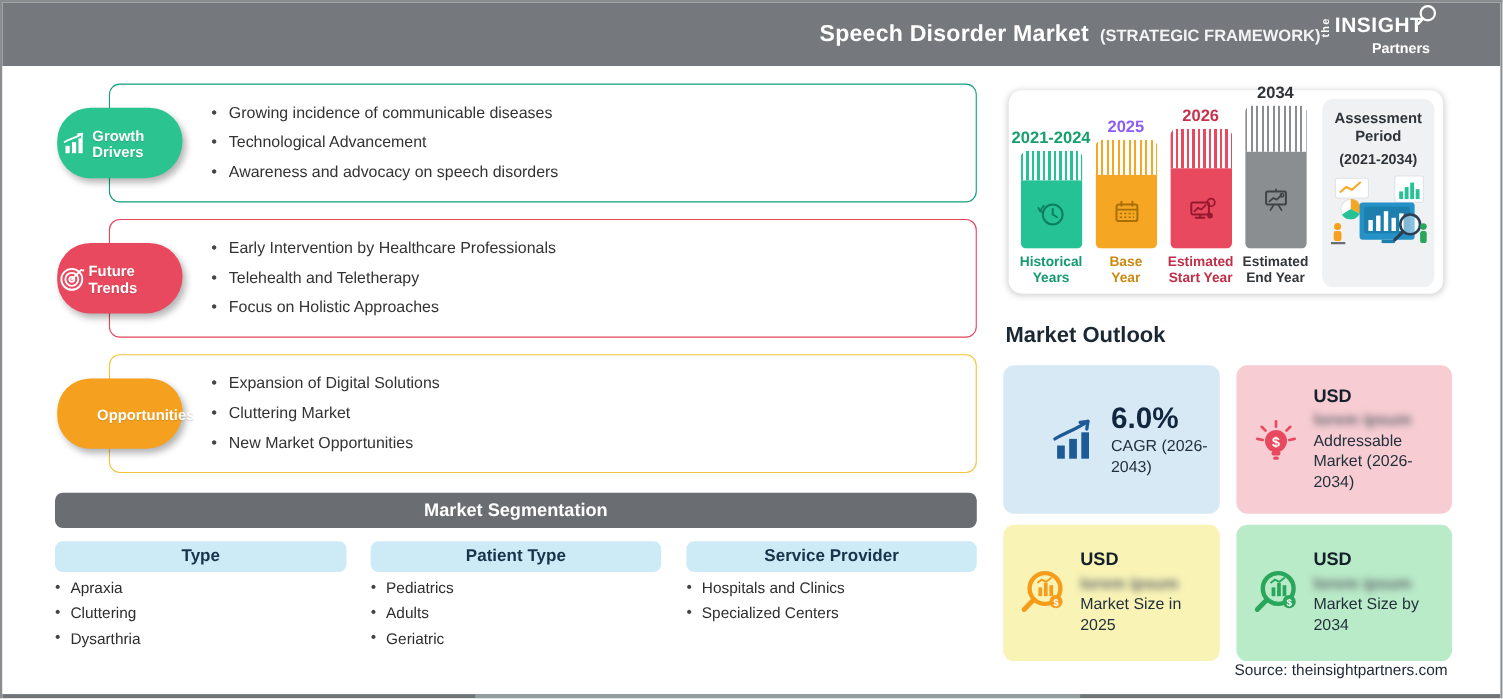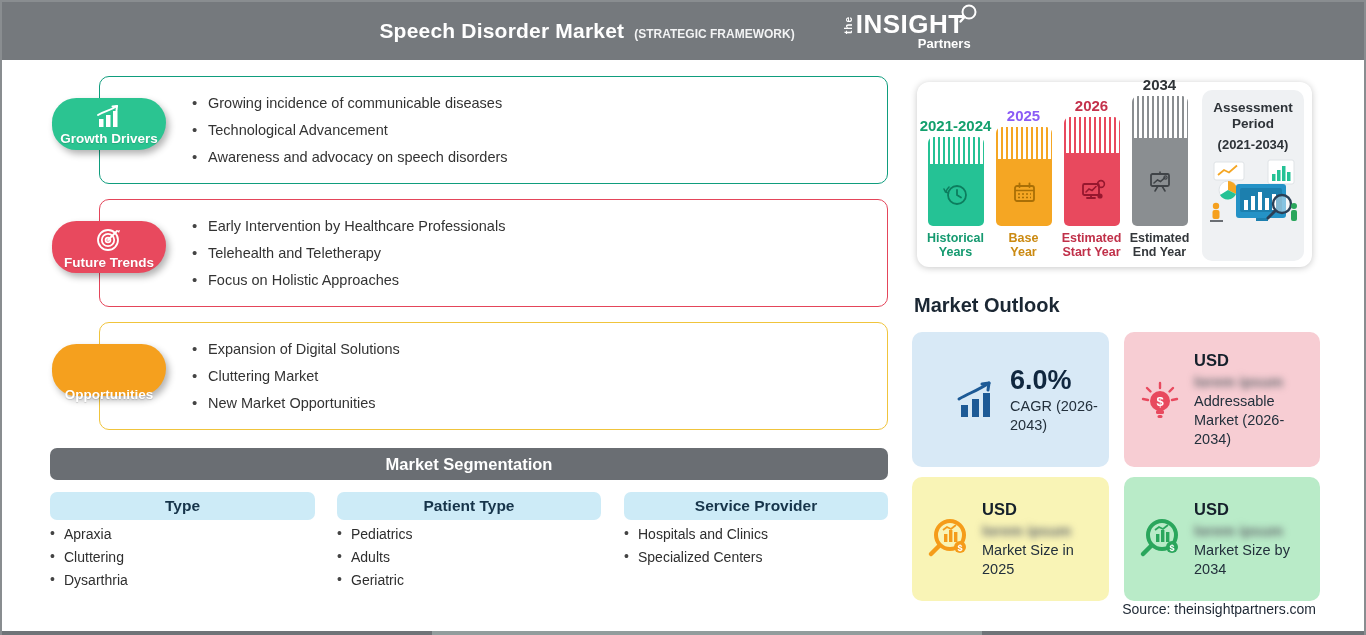--- a/index.html
+++ b/index.html
@@ -6,40 +6,40 @@
   html,body { width:1366px; height:635px; }
   body { font-family:"Liberation Sans", sans-serif; background:#e9ebec; }
   .canvas {
     position:relative; width:1366px; height:635px; background:#ffffff;
     border:2px solid #898d90; border-bottom:none; overflow:hidden;
   }
   
   .header {
     position:absolute; left:0; top:0; width:100%; height:58px;
     background:#75797d; display:flex; align-items:center;
-    padding:0 58px 0 48px; justify-content:center;gap:48px;
+    padding:0 58px 0 48px; justify-content:flex-end;
   }
   .title-wrap { display:flex; align-items:baseline; gap:10px; }
   .title { color:#fff; font-size:21px; font-weight:bold; letter-spacing:.2px; }
-  .subtitle { color:#f2f3f4; font-size:12px; font-weight:600; }
+  .subtitle { color:#f2f3f4; font-size:15px; font-weight:600; }
   .logo { display:flex; align-items:flex-start; gap:2px; color:#fff; position:relative; }
   .logo-the { writing-mode:vertical-rl; transform:rotate(180deg); font-size:10px; font-weight:bold; letter-spacing:1px; margin-top:4px; }
-  .logo-main { font-size:26px; font-weight:bold; letter-spacing:.5px; line-height:24px; position:relative; padding-right:12px;}
+  .logo-main { font-size:19px; font-weight:bold; letter-spacing:.5px; line-height:24px; position:relative; padding-right:12px;}
   .logo-ring { position:absolute; right:-2px; top:-9px; }
   .logo-partners { font-size:13px; font-weight:bold; text-align:right; margin-right:6px; }
   
   .sec-box {
     position:absolute; left:97px; width:789px; height:108px;
     border-radius:10px; background:#fff; border:1.4px solid;
     display:flex; align-items:center; padding-left:92px;
   }
   .sec-badge {
-    position:absolute; left:50px; width:114px; height:52px; z-index:3;
+    position:absolute; left:50px; width:114px; height:64px; z-index:3;
     border-radius:32px 32px 36px 32px;
-    display:flex; flex-direction:column; align-items:center; justify-content:center;
+    display:flex; flex-direction:row; align-items:center; justify-content:center;
     box-shadow:3px 4px 7px rgba(0,0,0,.3); color:#fff;
   }
   .sec-badge .blabel { font-size:13.5px; font-weight:bold; margin-top:2px; text-shadow:0 1px 1px rgba(0,0,0,.15); }
   ul.bullets { list-style:none; }
   ul.bullets li { font-size:14.5px; color:#333; margin:11px 0; position:relative; padding-left:16px; }
   ul.bullets li::before { content:"•"; position:absolute; left:0; top:-1px; color:#444; font-size:15px; }
   
   .seg-bar {
     position:absolute; left:48px; top:446px; width:838px; height:32px;
     background:#6a6e73; border-radius:7px; color:#fff; font-weight:bold; font-size:16.5px;

